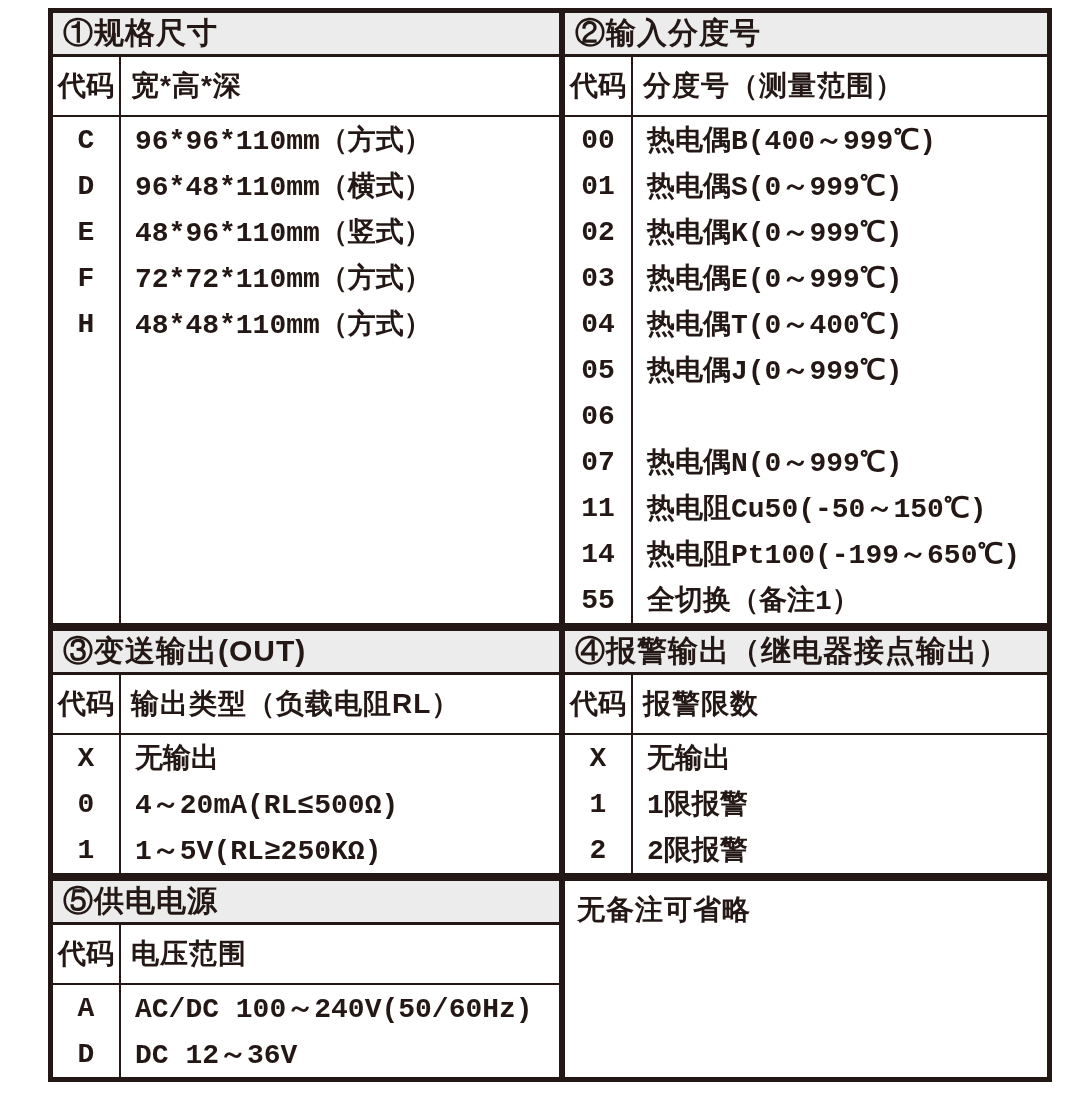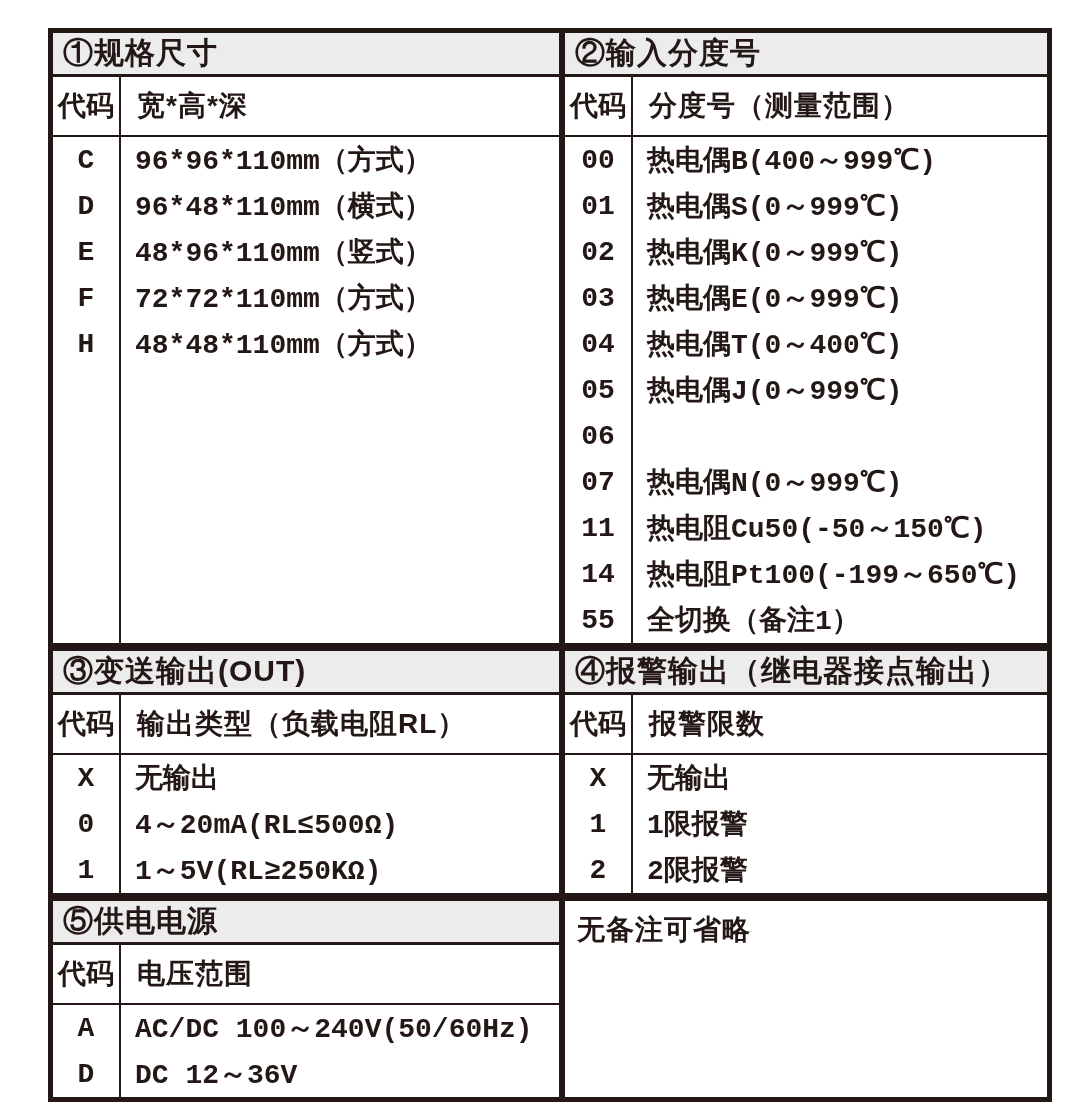--- a/index.html
+++ b/index.html
@@ -11,21 +11,20 @@
     overflow:hidden;
     font-family:"Liberation Sans", sans-serif;
     color:#231815;
     font-weight:700;
   }
   .otable {
     position:absolute; left:48px; top:8px;
     width:1004px;
     border:5px solid #231815;
     background:#ffffff;
-    margin-top:20px;
   }
   .band { display:flex; width:100%; }
   .bandgap {
     height:6px;
     background:#ffffff;
     border-top:3px solid #231815;
     border-bottom:5px solid #231815;
   }
   .half { display:flex; flex-direction:column; }
   .half.left  { width:512px; border-right:6px solid #231815; }
@@ -42,21 +41,21 @@
     white-space:nowrap;
   }
   .subhead { height:60px; border-bottom:2px solid #231815; display:flex; }
   .subhead .code {
     width:68px; border-right:2px solid #231815;
     display:flex; align-items:center; justify-content:center;
     font-size:28px;
   }
   .subhead .desc {
     flex:1; display:flex; align-items:center;
-    padding-left:16px; font-size:28px;
+    padding-left:10px; font-size:28px;
     letter-spacing:1px;
     white-space:nowrap;
   }
   .data { display:flex; flex-direction:column; }
   .data-b1 { height:506px; }
   .data-b2 { height:138px; }
   .data-b3 { height:92px; }
   .drow { height:46px; display:flex; flex:0 0 auto; }
   .drow.fill { flex:1 1 auto; height:auto; }
   .drow .code {

